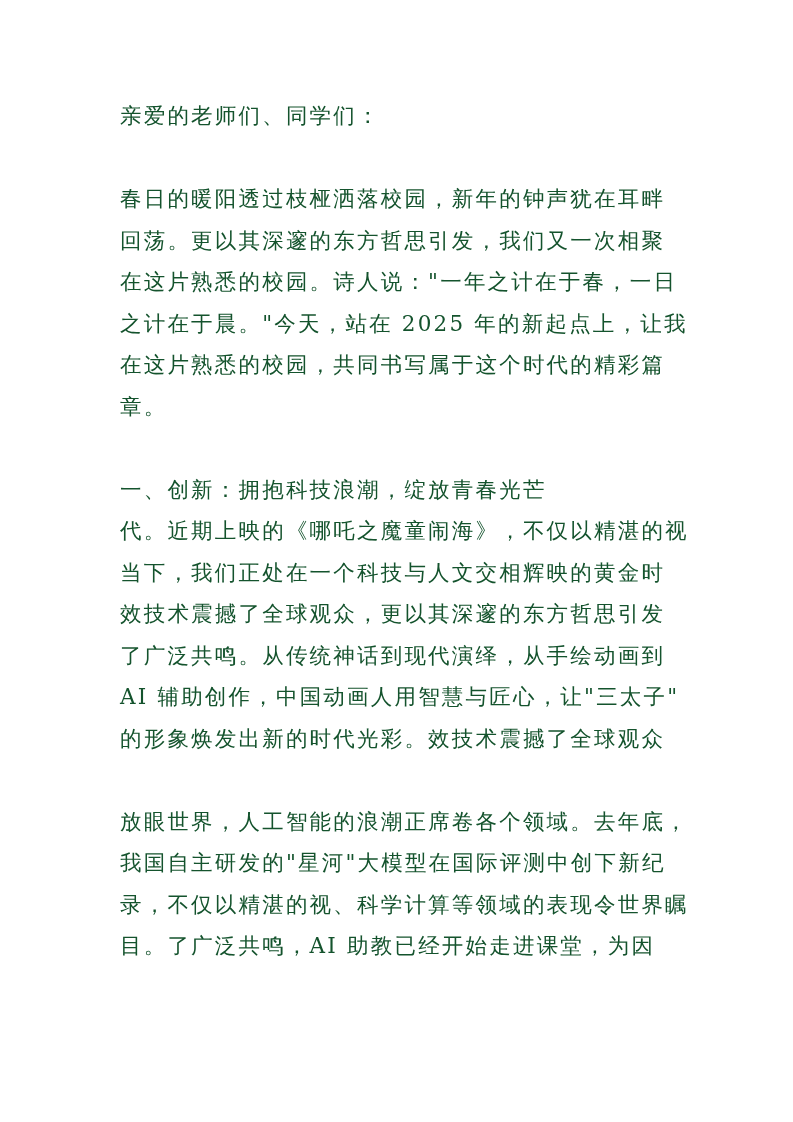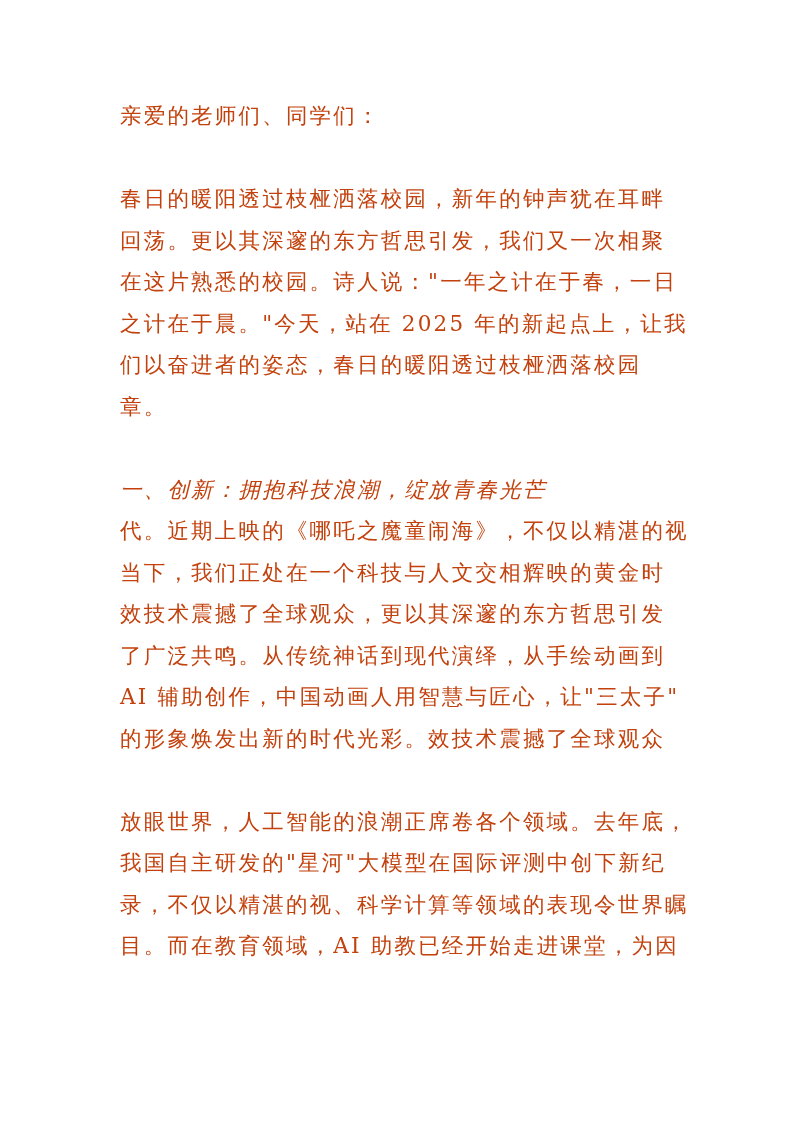--- a/index.html
+++ b/index.html
@@ -11,70 +11,69 @@
     width: 793px;
     height: 1122px;
     overflow: hidden;
     position: relative;
   }
   .page {
     position: absolute;
     left: 120px;
     top: 95px;
     width: 560px;
-    color: #c2410c;
+    color: #14532d;
     font-family: "DejaVu Serif", "Liberation Serif", serif;
     font-size: 21.5px;
     line-height: 41.5px;
     letter-spacing: 2.2px;
   }
   .line {
     display: block;
     white-space: nowrap;
     height: 41.5px;
   }
   .blank {
     display: block;
     height: 41.5px;
   }
   .heading {
     display: block;
     white-space: nowrap;
     height: 41.5px;
-    font-style: italic;
   }
 </style>
 </head>
 <body>
 
 <div class="page">
   <span class="line">亲爱的老师们、同学们：</span>
   <span class="blank"></span>
 
   <div>
     <span class="line">春日的暖阳透过枝桠洒落校园，新年的钟声犹在耳畔</span>
     <span class="line">回荡。更以其深邃的东方哲思引发，我们又一次相聚</span>
     <span class="line">在这片熟悉的校园。诗人说："一年之计在于春，一日</span>
     <span class="line">之计在于晨。"今天，站在 2025 年的新起点上，让我</span>
-    <span class="line">们以奋进者的姿态，春日的暖阳透过枝桠洒落校园</span>
+    <span class="line">在这片熟悉的校园，共同书写属于这个时代的精彩篇</span>
     <span class="line">章。</span>
   </div>
   <span class="blank"></span>
 
   <span class="heading">一、创新：拥抱科技浪潮，绽放青春光芒</span>
 
   <div>
     <span class="line">代。近期上映的《哪吒之魔童闹海》，不仅以精湛的视</span>
     <span class="line">当下，我们正处在一个科技与人文交相辉映的黄金时</span>
     <span class="line">效技术震撼了全球观众，更以其深邃的东方哲思引发</span>
     <span class="line">了广泛共鸣。从传统神话到现代演绎，从手绘动画到</span>
     <span class="line">AI 辅助创作，中国动画人用智慧与匠心，让"三太子"</span>
     <span class="line">的形象焕发出新的时代光彩。效技术震撼了全球观众</span>
   </div>
   <span class="blank"></span>
 
   <div>
     <span class="line">放眼世界，人工智能的浪潮正席卷各个领域。去年底，</span>
     <span class="line">我国自主研发的"星河"大模型在国际评测中创下新纪</span>
     <span class="line">录，不仅以精湛的视、科学计算等领域的表现令世界瞩</span>
-    <span class="line">目。而在教育领域，AI 助教已经开始走进课堂，为因</span>
+    <span class="line">目。了广泛共鸣，AI 助教已经开始走进课堂，为因</span>
   </div>
 </div>
 
 </body></html>

